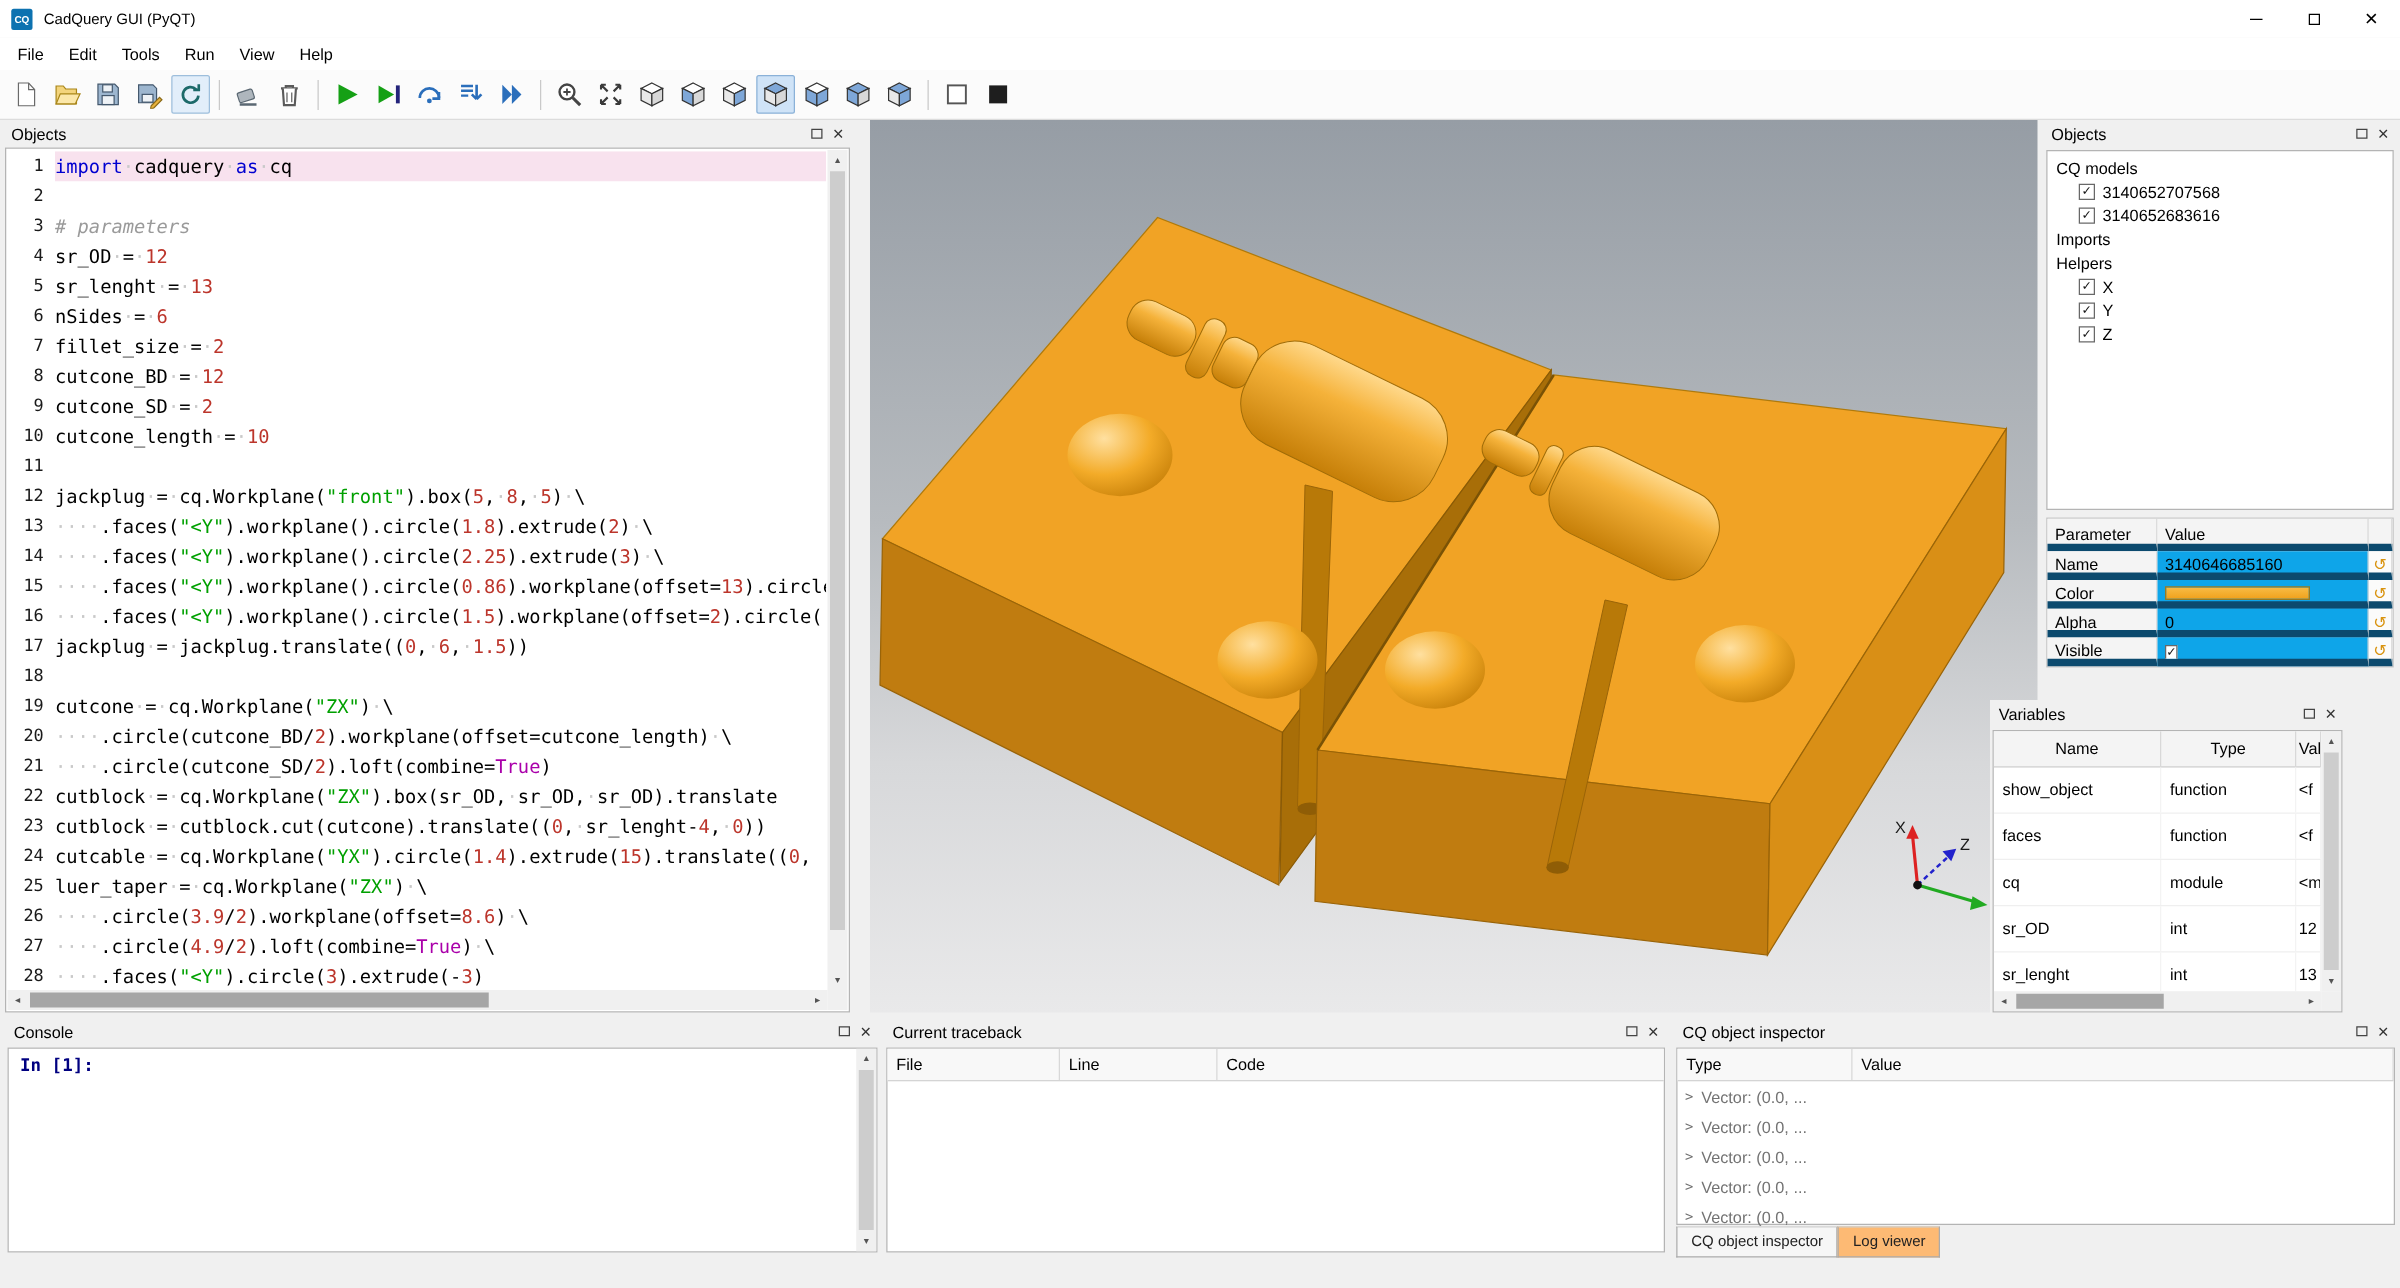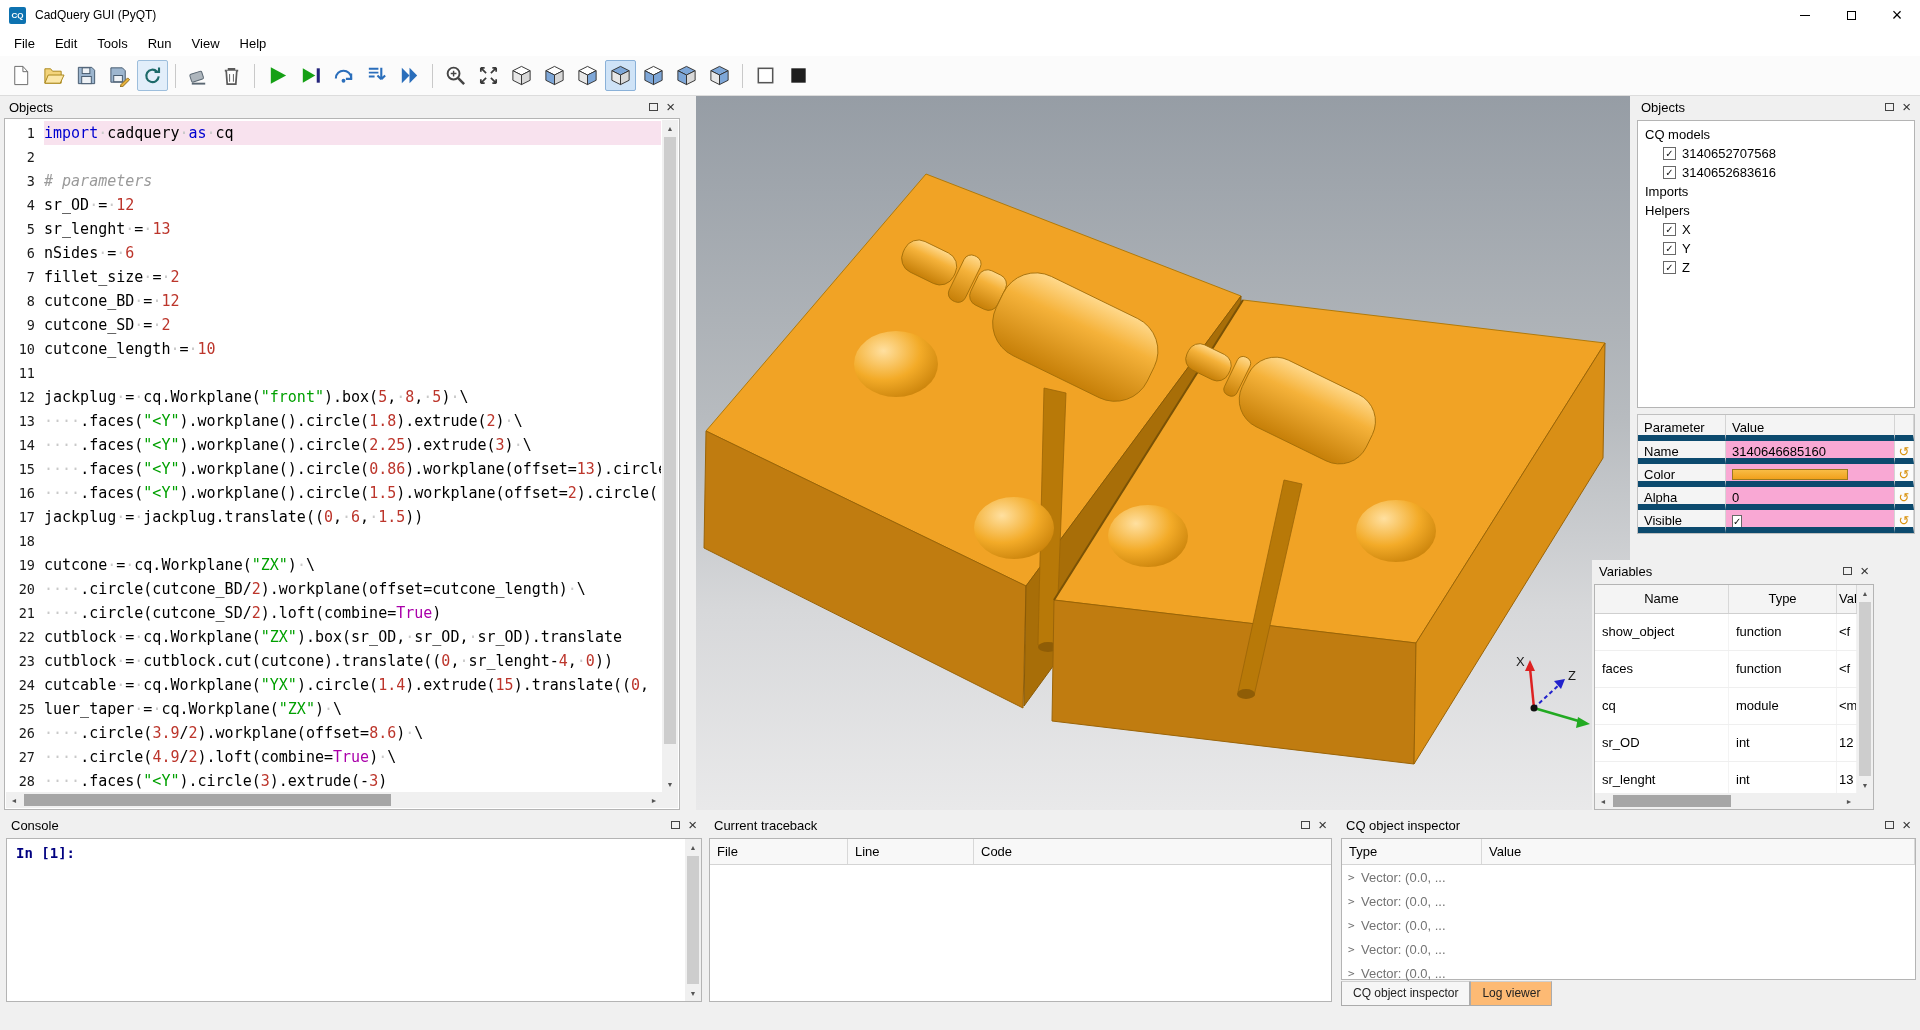--- a/index.html
+++ b/index.html
@@ -71,21 +71,21 @@
   #objects-tree-box{top:24px;left:3px;right:3px;height:288px;padding:4px 2px;font-size:13px;overflow:hidden}
   .tree-root{padding:2px 5px}
   .tree-item{display:flex;align-items:center;gap:6px;padding:2px 0 2px 23px}
   .cb{width:13px;height:13px;border:1px solid #686868;background:#fff;font-size:10px;line-height:11px;text-align:center;color:#111;flex:none}
   #props{position:absolute;left:3px;right:3px;top:318px;border:1px solid #c0c0c0;background:#fff}
   .prow{display:grid;grid-template-columns:88px 1fr 19px;height:23px;line-height:22px;font-size:13px}
   .prow.phead{height:26px;line-height:25px}
   .pcell{border-right:1px solid #d4d4d4;border-bottom:6px solid #0c4a6e;padding:0 6px;overflow:hidden;white-space:nowrap}
   .phead .pcell{background:#f4f4f4}
   .pkey{background:#f4f4f4}
-  .pval{background:#f9a8d4}
+  .pval{background:#0ea5e9}
   .preset{background:#fbfbfb;color:#d9930f;text-align:center;padding:0;font-size:13px}
   .swatch{display:inline-block;width:116px;height:11px;border:1px solid #9a7a20;vertical-align:middle;margin-top:-2px}
 
   
   #variables-dock{left:1592px;top:560px;width:284px;height:252px}
   #variables-box{top:24px;left:2px;right:2px;bottom:2px;overflow:hidden}
   #variables-table{position:absolute;left:0;top:0;right:16px;bottom:16px;overflow:hidden}
   .vrow{display:grid;grid-template-columns:134px 108px 1fr;height:37px;line-height:36px;font-size:13px;border-bottom:1px solid #efefef}
   .vrow.vhead{height:29px;line-height:28px;background:#f4f4f4;border-bottom:1px solid #cfcfcf}
   .vhead .vcell{text-align:center;border-right:1px solid #d8d8d8}

